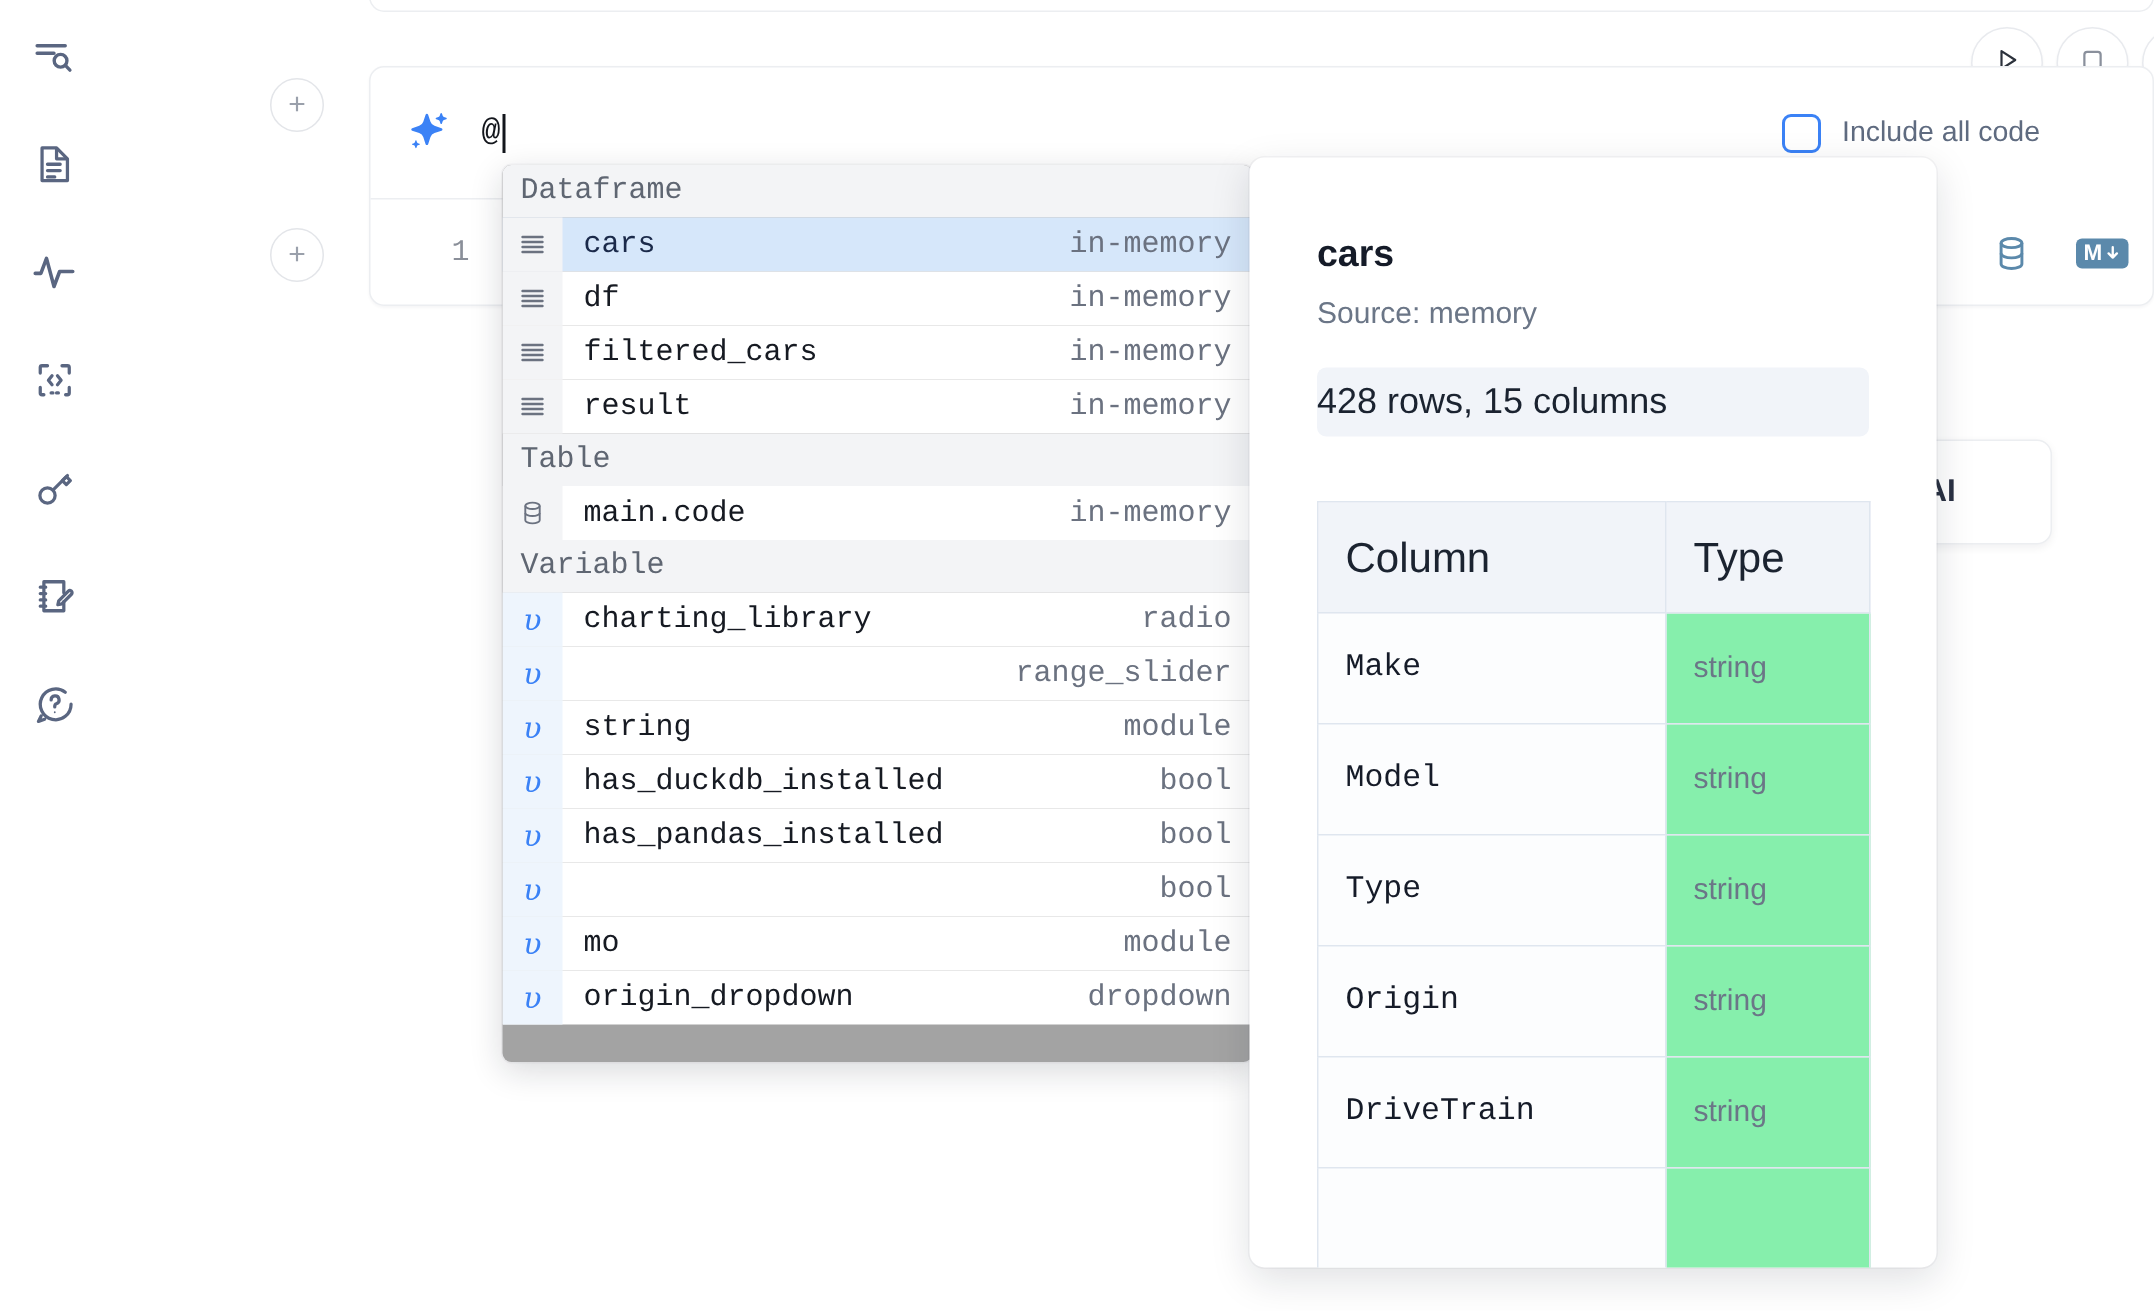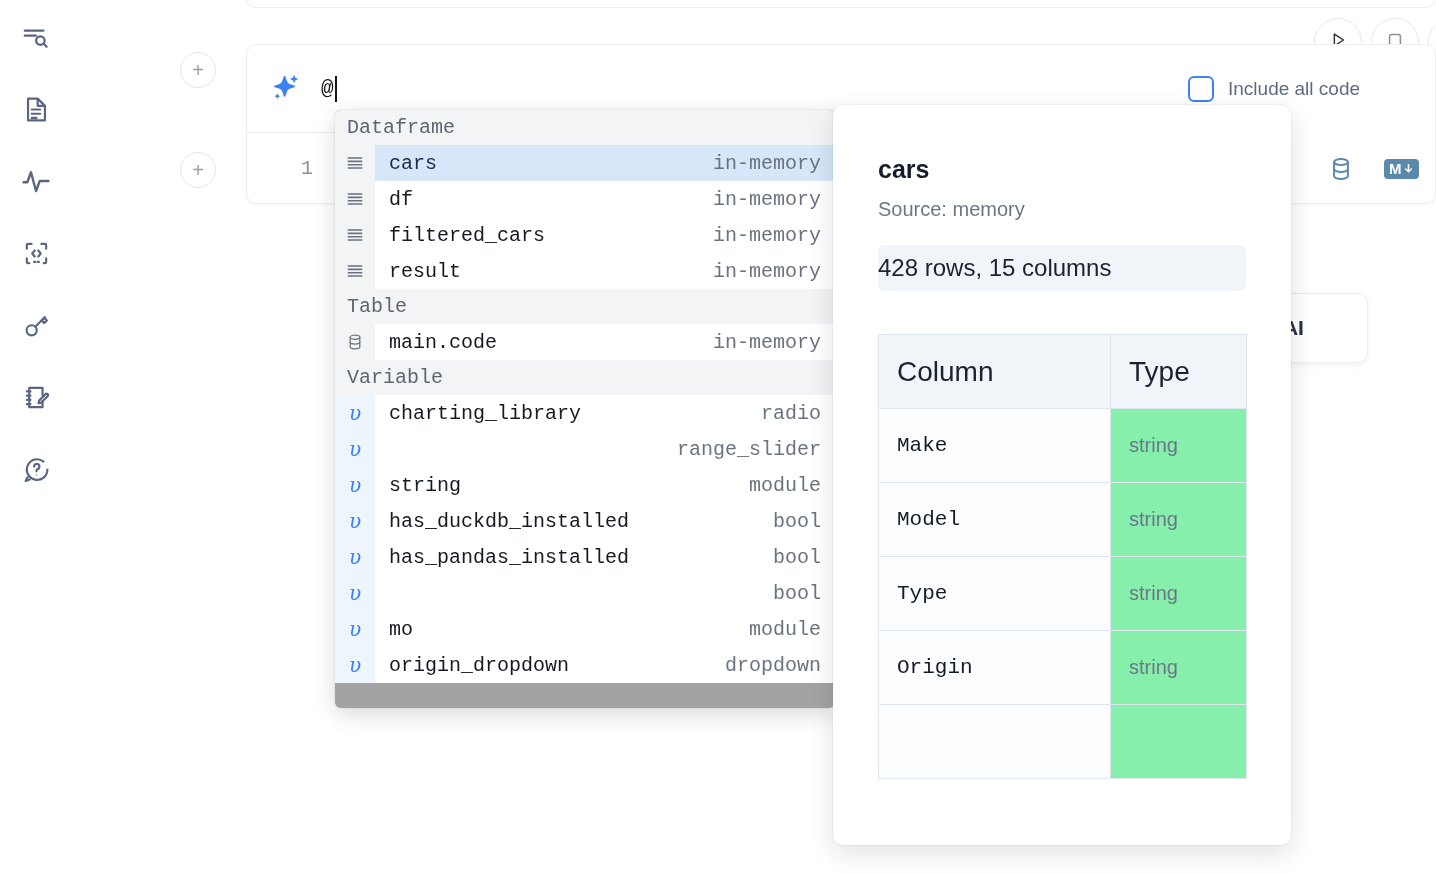--- a/index.html
+++ b/index.html
@@ -429,20 +429,24 @@
           </tr>
           <tr>
             <td class="col">Type</td>
             <td class="typ">string</td>
           </tr>
           <tr>
             <td class="col">Origin</td>
             <td class="typ">string</td>
           </tr>
           <tr>
+            <td class="col">DriveTrain</td>
+            <td class="typ">string</td>
+          </tr>
+          <tr>
             <td class="col"></td>
             <td class="typ"></td>
           </tr>
         </tbody>
   </table>
 </div>
 
 </div>
 
 </body></html>

